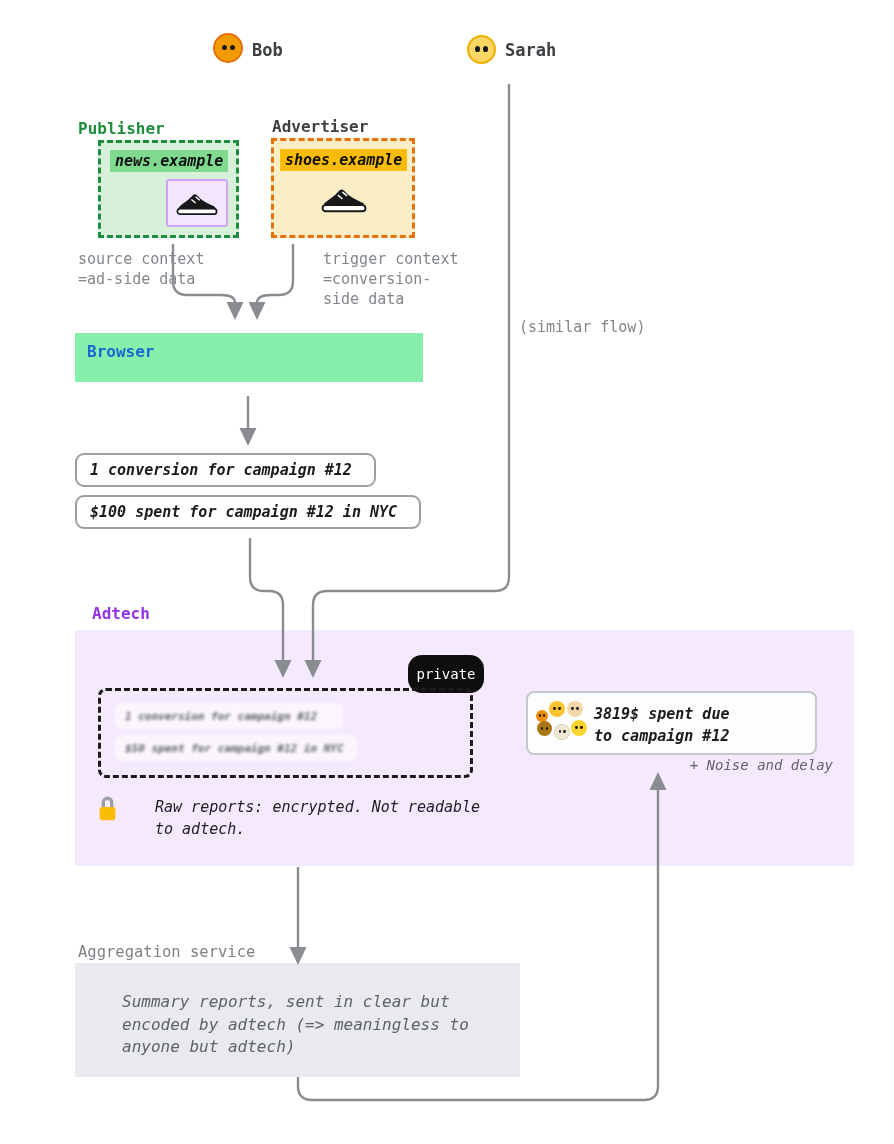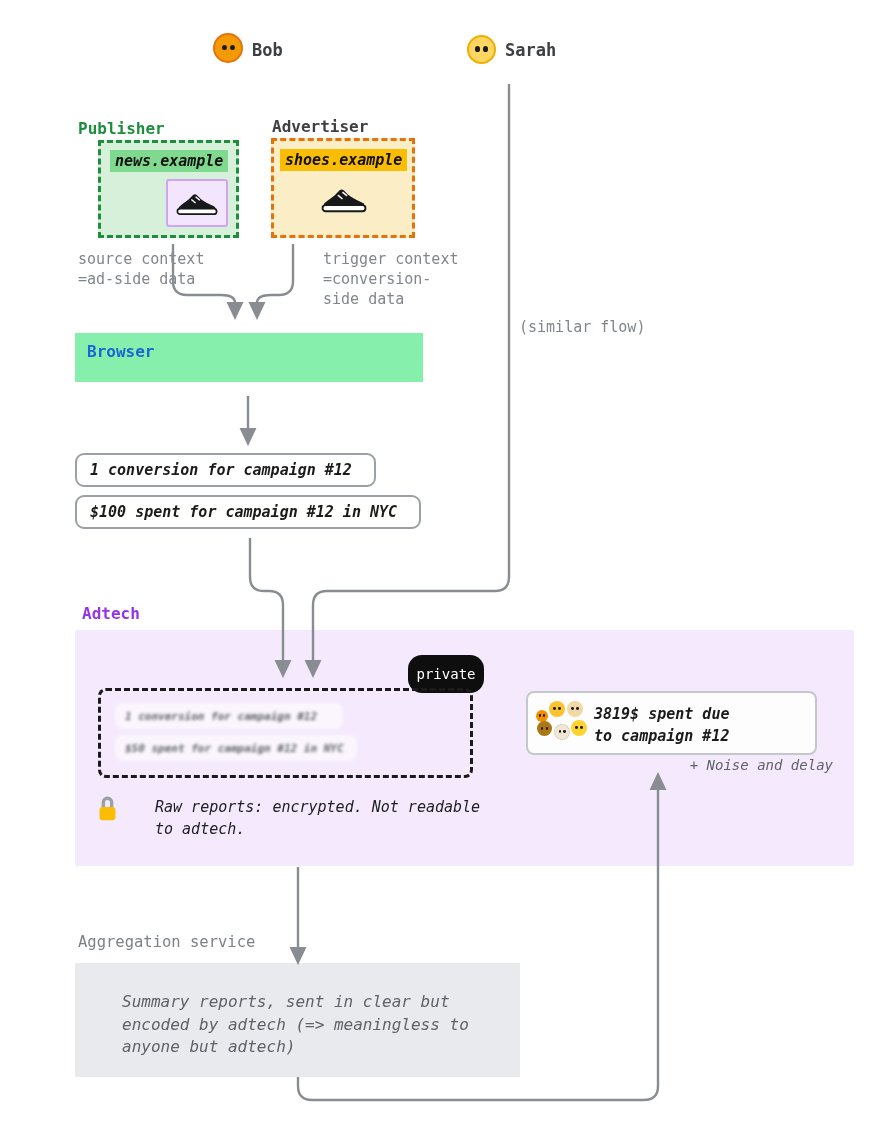--- a/index.html
+++ b/index.html
@@ -68,21 +68,21 @@
   .lock-note { font-size:15px; font-style:italic; color:#202124; line-height:22px;margin-left:32px; }
 
   .decoded-title { font-size:15.5px; font-weight:bold; color:#9334e6; }
   .decoded-box {
     background:#fdfdfd; border:2px solid #c4c7cb; border-radius:8px;
   }
   .decoded-text { font-size:15px; font-weight:bold; font-style:italic; color:#1b1b1b; line-height:22px; }
   .noise-note { font-size:14px; font-style:italic; color:#5f6368; text-align:right; }
 
   
-  .agg-label { font-size:15.5px; color:#7d8287; }
+  .agg-label { font-size:15.5px; color:#7d8287;margin-top:10px; }
   .agg-box { background:#e8eaed; }
   .agg-text { font-size:16px; font-style:italic; color:#5f6368; line-height:22.5px; }
 
   svg.connectors { position:absolute; left:0; top:0; pointer-events:none; }
   svg.connectors path.line { stroke:#898d92; stroke-width:2.4; fill:none; }
   svg.connectors polygon.head { fill:#898d92; }
 </style>
 </head>
 <body>
 
@@ -123,21 +123,21 @@
 side data</div>
   <div class="abs gray-note" style="left:519px;top:317px;">(similar flow)</div>
 
   <div class="abs browser-box" style="left:75px;top:333px;width:348px;height:49px;">
     <span class="browser-label" style="position:absolute;left:12px;top:9px;">Browser</span>
   </div>
 
   <div class="abs report-pill" style="left:75px;top:453px;width:301px;height:34px;">1 conversion for campaign #12</div>
   <div class="abs report-pill" style="left:75px;top:495px;width:346px;height:34px;">$100 spent for campaign #12 in NYC</div>
 
-  <div class="abs adtech-label" style="left:82px;top:604px;">Adtech</div>
+  <div class="abs adtech-label" style="left:92px;top:604px;">Adtech</div>
   <div class="abs adtech-box" style="left:75px;top:630px;width:779px;height:236px;"></div>
 
   <div class="abs private-badge" style="left:408px;top:655px;width:76px;height:38px;">private</div>
 
   <div class="abs enc-frame" style="left:98px;top:688px;width:375px;height:90px;">
     <div class="enc-chip" style="left:14px;top:12px;width:228px;height:26px;">1 conversion for campaign #12</div>
     <div class="enc-chip" style="left:14px;top:44px;width:242px;height:26px;">$50 spent for campaign #12 in NYC</div>
   </div>
 
   <svg width="23" height="28" viewBox="0 0 24 30" style="position:absolute;left:96px;top:794px;">

